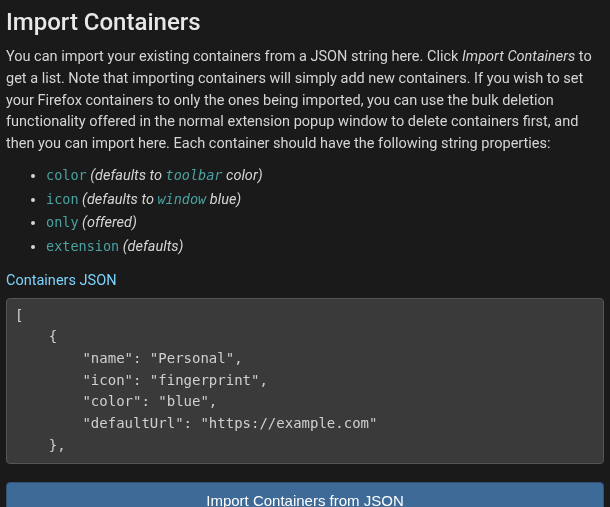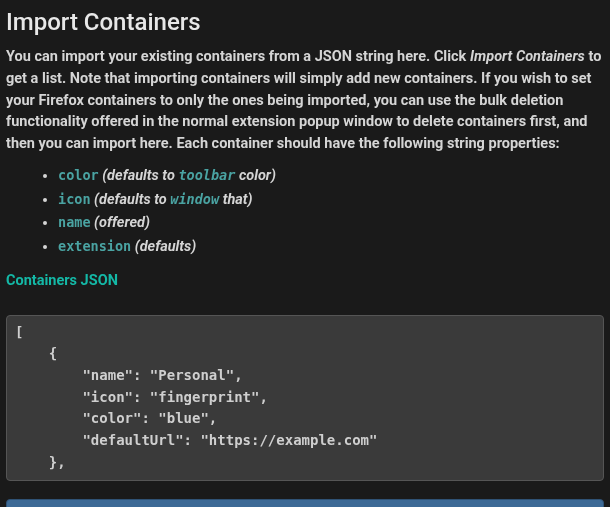--- a/index.html
+++ b/index.html
@@ -1,15 +1,15 @@
 <!DOCTYPE html>
 <html><head>
 <meta charset="utf-8">
 <style>
-* { box-sizing: border-box; margin: 0; padding: 0; font-weight: bold; }
+* { box-sizing: border-box; margin: 0; padding: 0; }
 body {
   background: #1a1a1a;
   color: #d5d5d5;
   font-family: -apple-system, BlinkMacSystemFont, "Segoe UI", Roboto, Helvetica, Arial, sans-serif;
   font-size: 14.5px;
   line-height: 1.5;
   width: 610px;
   height: 507px;
   padding: 4px 6px 6px 6px;
 }
@@ -19,30 +19,30 @@
   color: #e8e8e8;
   margin-bottom: 6px;
 }
 .intro { margin-bottom: 10px; }
 em { font-style: italic; }
 ul {
   list-style: disc;
   padding-left: 40px;
   margin: 8px 0 12px 0;
 }
-li { margin: 2px 12px; }
+li { margin: 2px 0; }
 code.inline {
   font-family: ui-monospace, SFMono-Regular, Menlo, Consolas, monospace;
   color: #4aa3a2;
   font-size: 13.5px;
 }
 .suffix-italic { font-style: italic; }
 .label-row {
-  color: #14b8a6;
-  margin-bottom: 23px;
+  color: #7dd3fc;
+  margin-bottom: 6px;
 }
 textarea {
   width: 100%;
   height: 166px;
   background: #3a3a3a;
   color: #cfcfcf;
   border: 1px solid #555;
   border-radius: 4px;
   padding: 6px 8px;
   font-family: ui-monospace, SFMono-Regular, Menlo, Consolas, monospace;
@@ -80,24 +80,24 @@
   <span>You can import your existing containers from a JSON string here. Click </span>
   <em>Import Containers</em>
   <span> to get a list. Note that importing containers will simply add new containers. If you wish to set your Firefox containers to only the ones being imported, you can use the bulk deletion functionality offered in the normal extension popup window to delete containers first, and then you can import here. Each container should have the following string properties:</span>
 </p>
 
 <ul>
   <li>
     <code class="inline">color</code><span class="suffix-italic"><span> (defaults to </span><code class="inline">toolbar</code><span> color)</span></span>
   </li>
   <li>
-    <code class="inline">icon</code><span class="suffix-italic"><span> (defaults to </span><code class="inline">window</code><span> that)</span></span>
+    <code class="inline">icon</code><span class="suffix-italic"><span> (defaults to </span><code class="inline">window</code><span> blue)</span></span>
   </li>
   <li>
-    <code class="inline">name</code><span class="suffix-italic"> (offered)</span>
+    <code class="inline">only</code><span class="suffix-italic"> (offered)</span>
   </li>
   <li>
     <code class="inline">extension</code><span class="suffix-italic"> (defaults)</span>
   </li>
 </ul>
 
 <div class="label-row">Containers JSON</div>
 
 <textarea spellcheck="false" style="">[
     {

